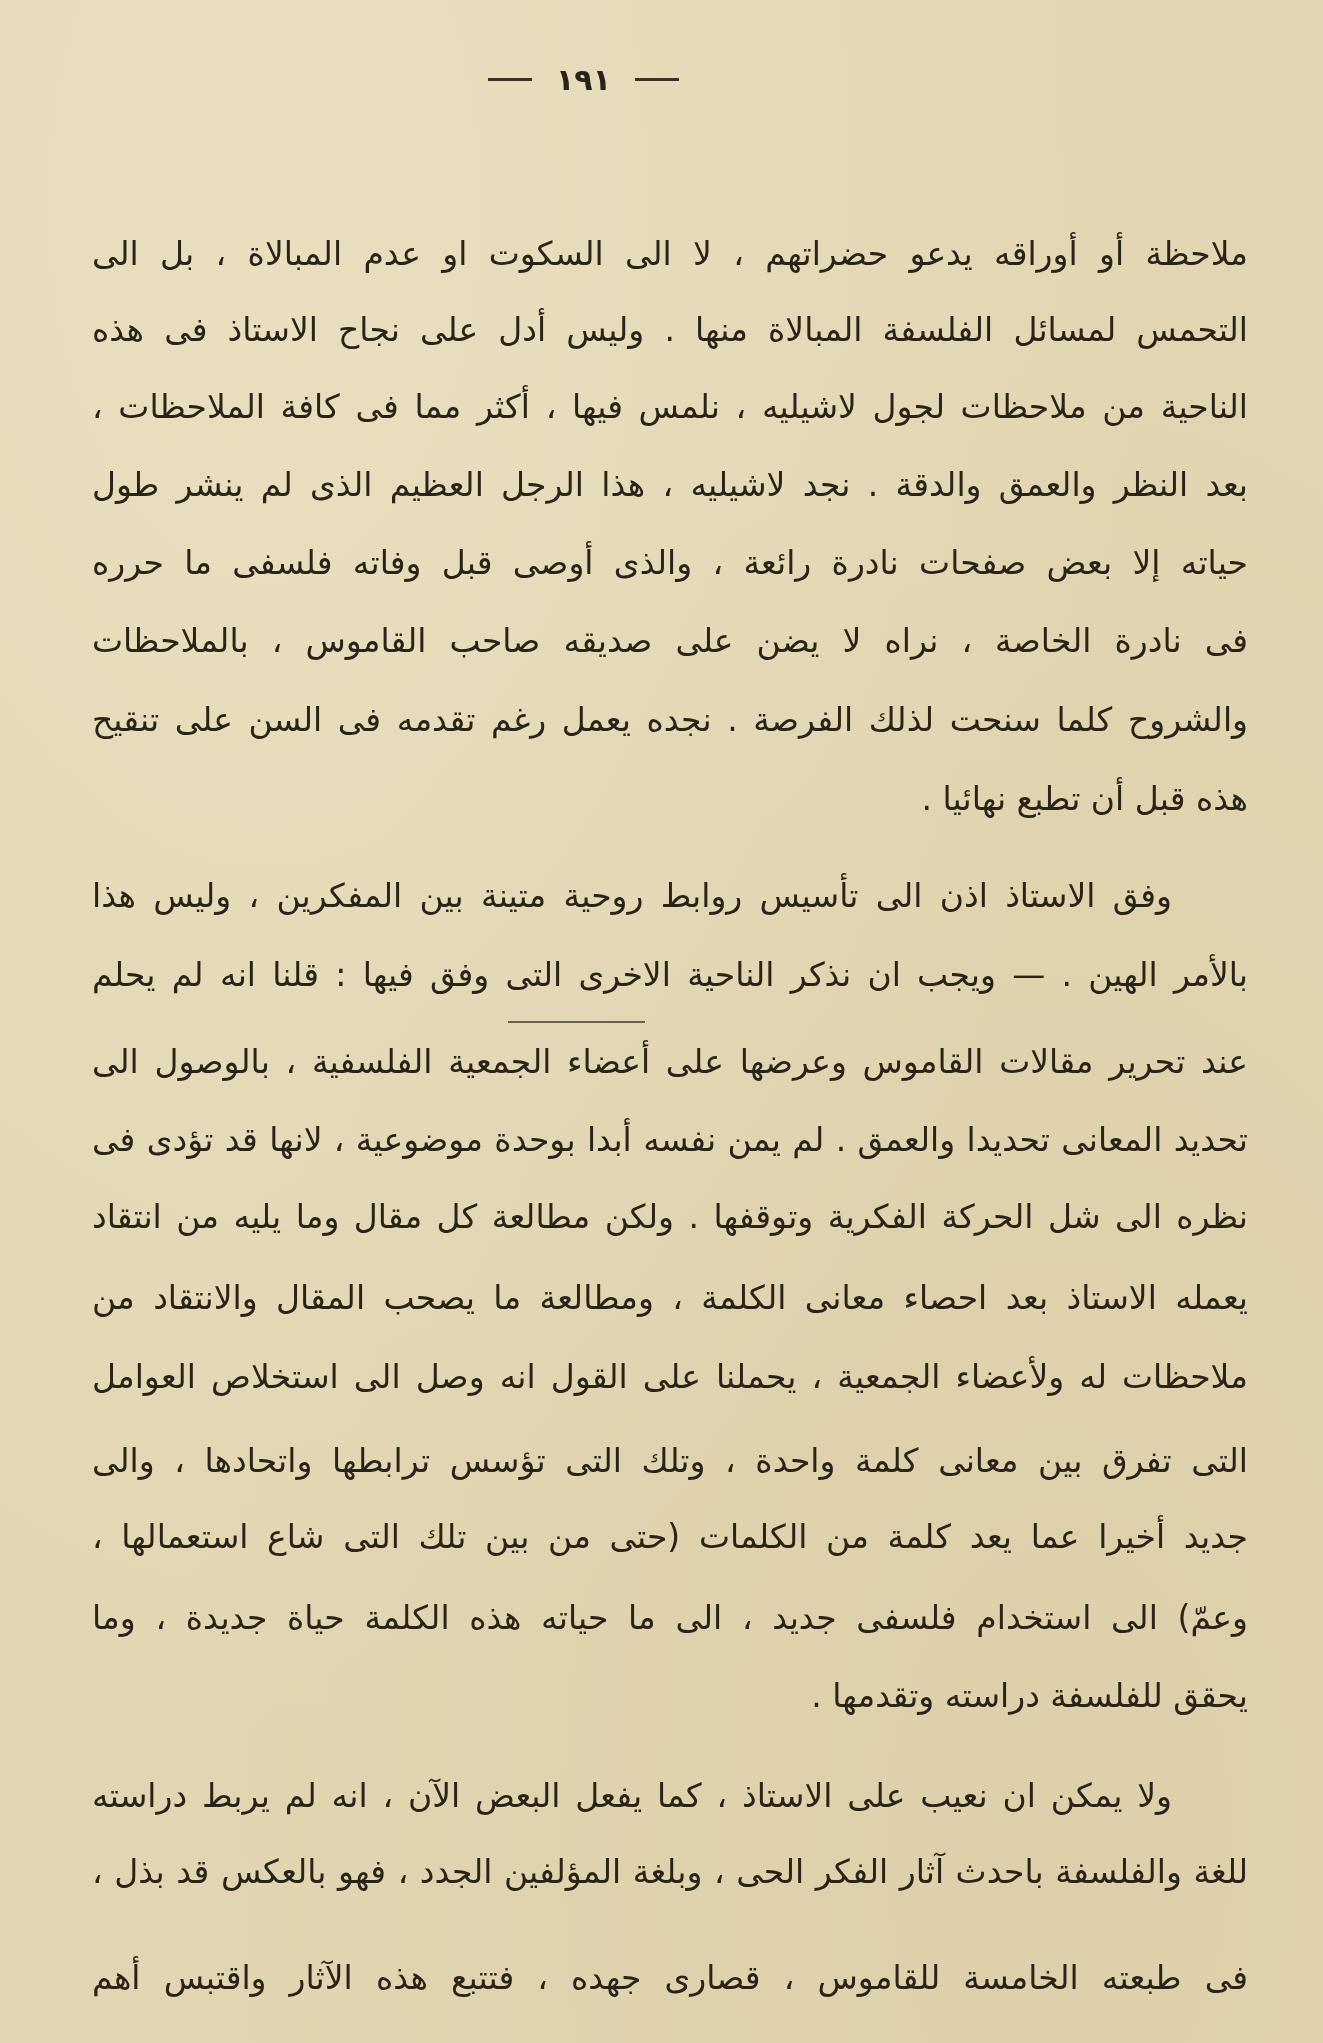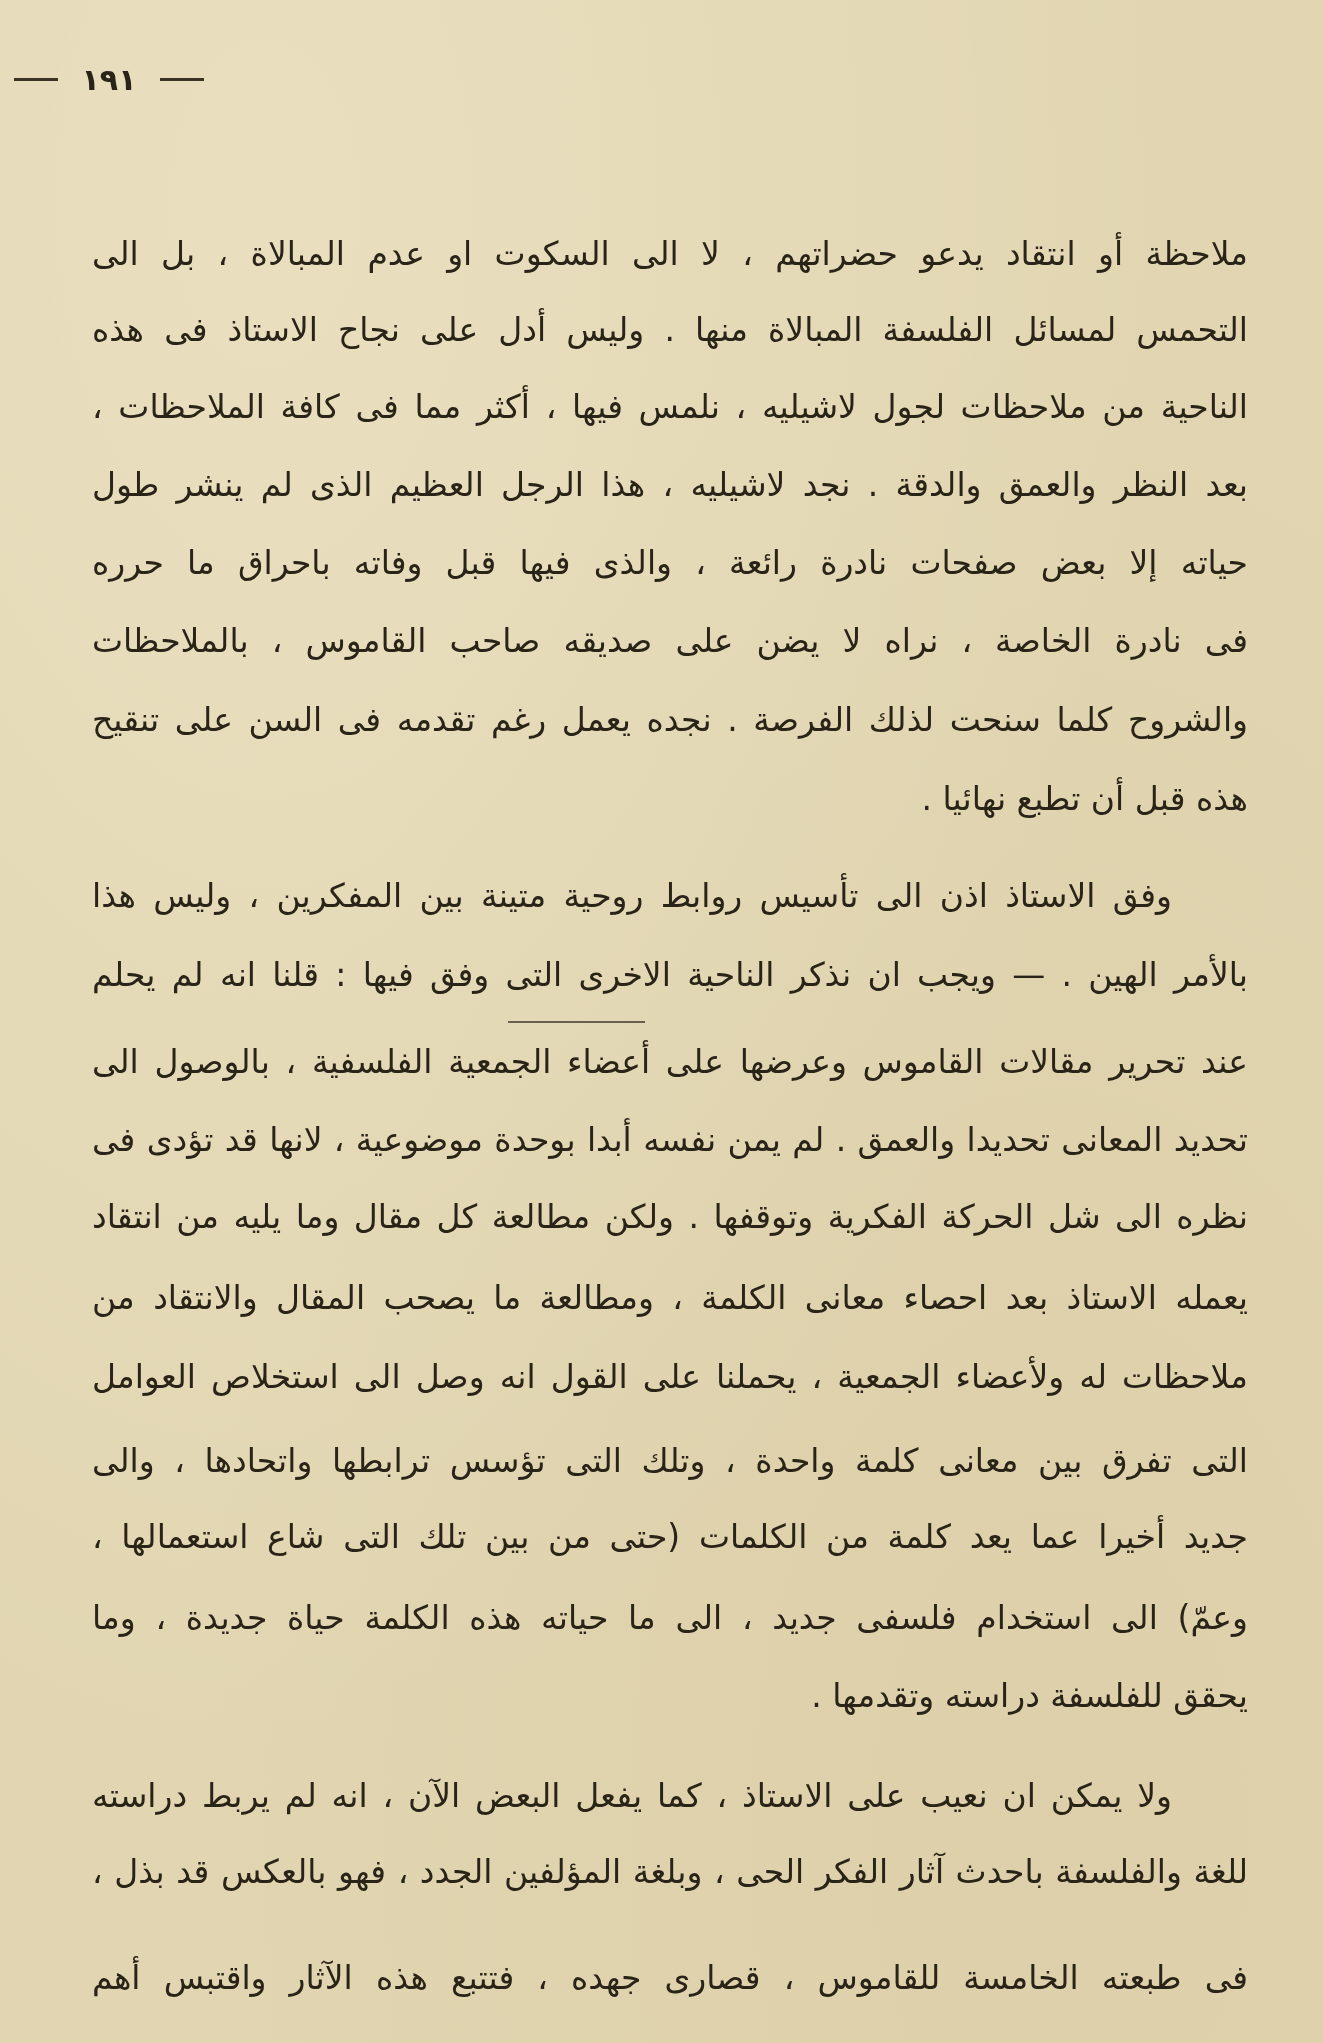--- a/index.html
+++ b/index.html
@@ -16,20 +16,21 @@
     position: relative;
     overflow: hidden;
     font-family: "DejaVu Sans", sans-serif;
     color: #2a2418;
   }
   .page-header {
     position: absolute;
     top: 58px;
     left: 0;
     width: 1167px;
+    text-align: center;
     font-size: 30px;
     line-height: 40px;
   }
   .page-header .dash {
     display: inline-block;
     width: 44px;
     height: 3px;
     background: #3a3222;
     vertical-align: middle;
     margin: 0 14px;
@@ -71,25 +72,25 @@
 </head>
 <body>
 
 <div class="page-header">
   <span class="dash"></span>
   <span class="num">١٩١</span>
   <span class="dash"></span>
 </div>
 
 <div>
-  <div class="line" style="top:224px">ملاحظة أو انتقاد يدعو حضراتهم ، لا الى السكوت او عدم المبالاة ، بل الى</div>
+  <div class="line" style="top:224px">ملاحظة أو أوراقه يدعو حضراتهم ، لا الى السكوت او عدم المبالاة ، بل الى</div>
   <div class="line" style="top:300px">التحمس لمسائل الفلسفة المبالاة منها .  وليس أدل على نجاح الاستاذ فى هذه</div>
   <div class="line" style="top:377px">الناحية من ملاحظات لجول لاشيليه ، نلمس فيها ، أكثر مما فى كافة الملاحظات ،</div>
   <div class="line" style="top:455px">بعد النظر والعمق والدقة . نجد لاشيليه ، هذا الرجل العظيم الذى لم ينشر طول</div>
-  <div class="line" style="top:533px">حياته إلا بعض صفحات نادرة رائعة ، والذى فيها قبل وفاته باحراق ما حرره</div>
+  <div class="line" style="top:533px">حياته إلا بعض صفحات نادرة رائعة ، والذى أوصى قبل وفاته فلسفى ما حرره</div>
   <div class="line" style="top:611px">فى نادرة الخاصة ، نراه لا يضن على صديقه صاحب القاموس ، بالملاحظات</div>
   <div class="line" style="top:690px">والشروح كلما سنحت لذلك الفرصة . نجده يعمل رغم تقدمه فى السن على تنقيح</div>
   <div class="line last" style="top:769px">هذه قبل أن تطبع نهائيا .</div>
 </div>
 
 <div>
   <div class="line indent" style="top:866px">وفق الاستاذ اذن الى تأسيس روابط روحية متينة بين المفكرين ، وليس هذا</div>
   <div class="line" style="top:945px">بالأمر الهين . — ويجب ان نذكر الناحية الاخرى التى وفق فيها : قلنا انه لم يحلم</div>
   <div class="line" style="top:1032px">عند تحرير مقالات القاموس وعرضها على أعضاء الجمعية الفلسفية ، بالوصول الى</div>
   <div class="line" style="top:1110px">تحديد المعانى تحديدا والعمق . لم يمن نفسه أبدا بوحدة موضوعية ، لانها قد تؤدى فى</div>

